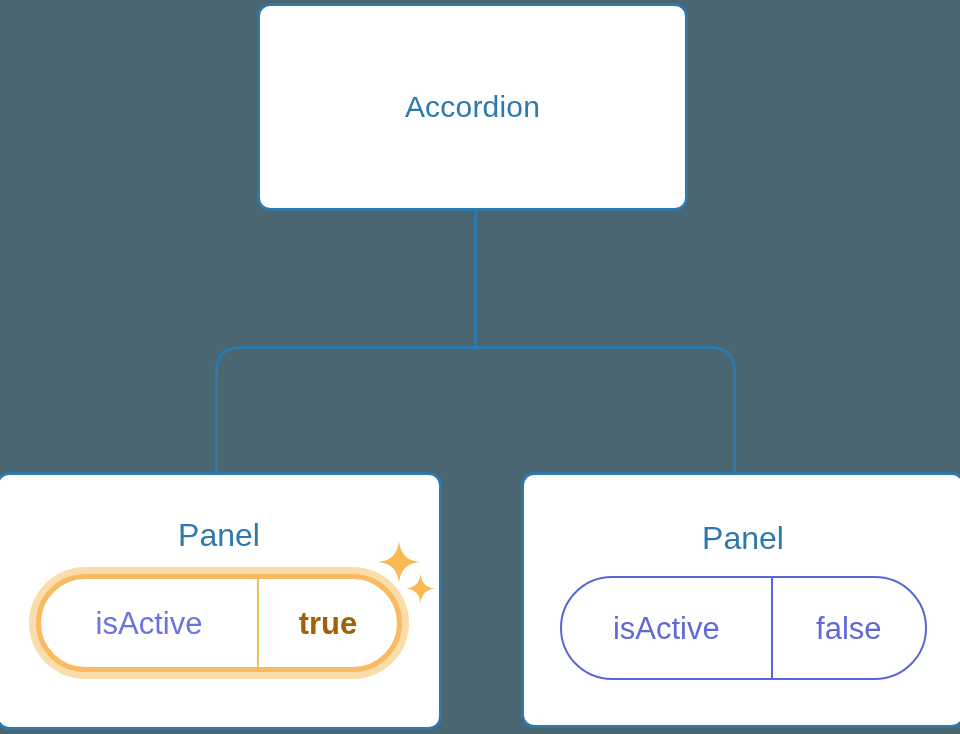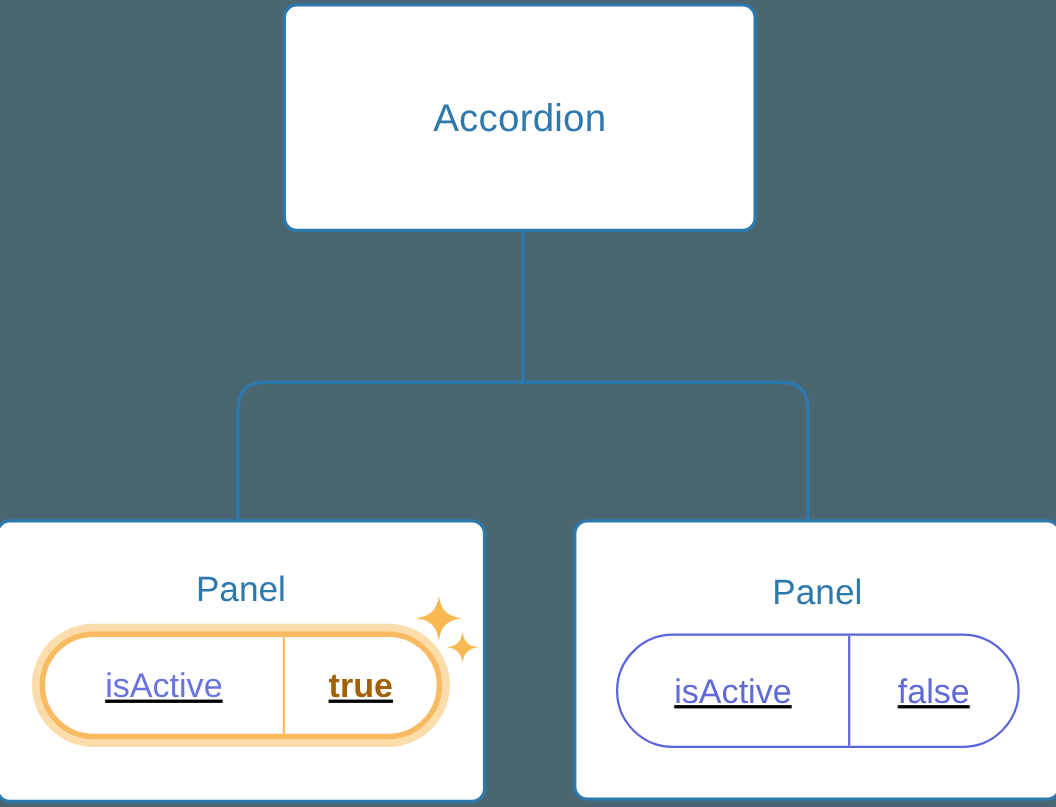--- a/index.html
+++ b/index.html
@@ -37,21 +37,21 @@
   .node-root {
     left: 257px;
     top: 3px;
     width: 431px;
     height: 208px;
     display: flex;
     align-items: center;
     justify-content: center;
   }
   .node-root .node-title {
-    font-size: 35px;
+    font-size: 30px;
     color: #2d79ad;
     letter-spacing: .2px;
     line-height: 1;
   }
 
   
   .node-panel {
     display: flex;
     flex-direction: column;
     align-items: center;
@@ -77,21 +77,20 @@
   .node-panel-left .node-title { margin-top: 44px; }
   .node-panel-right .node-title { margin-top: 47px; }
 
   
   .pill {
     display: flex;
     align-items: stretch;
     background: #ffffff;
     box-sizing: border-box;
     position: relative;
-    text-decoration: underline;
   }
   .pill-cell {
     display: flex;
     align-items: center;
     justify-content: center;
     box-sizing: border-box;
     line-height: 1;
     white-space: nowrap;
   }
 

